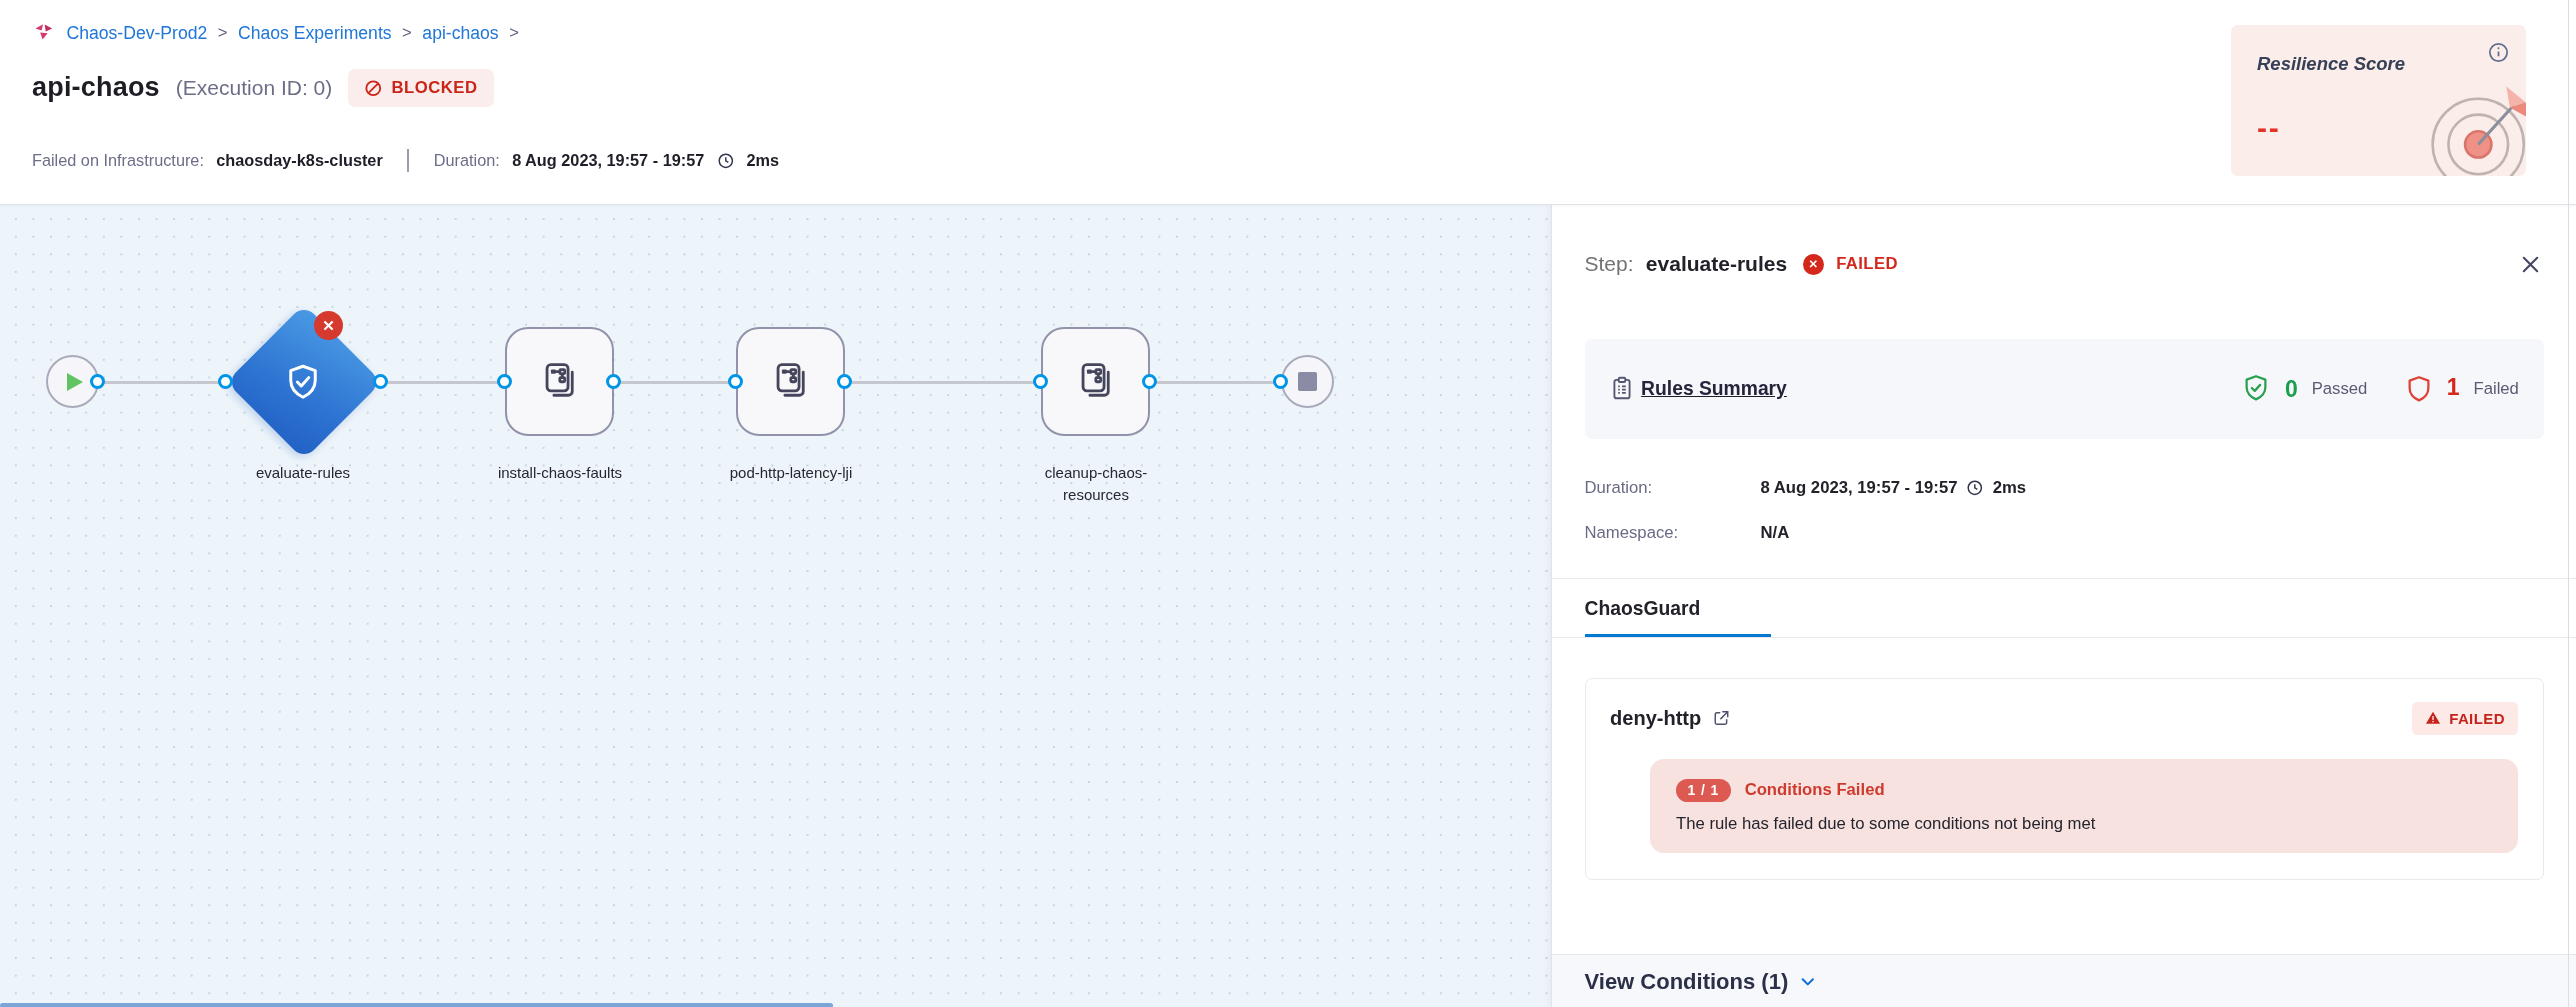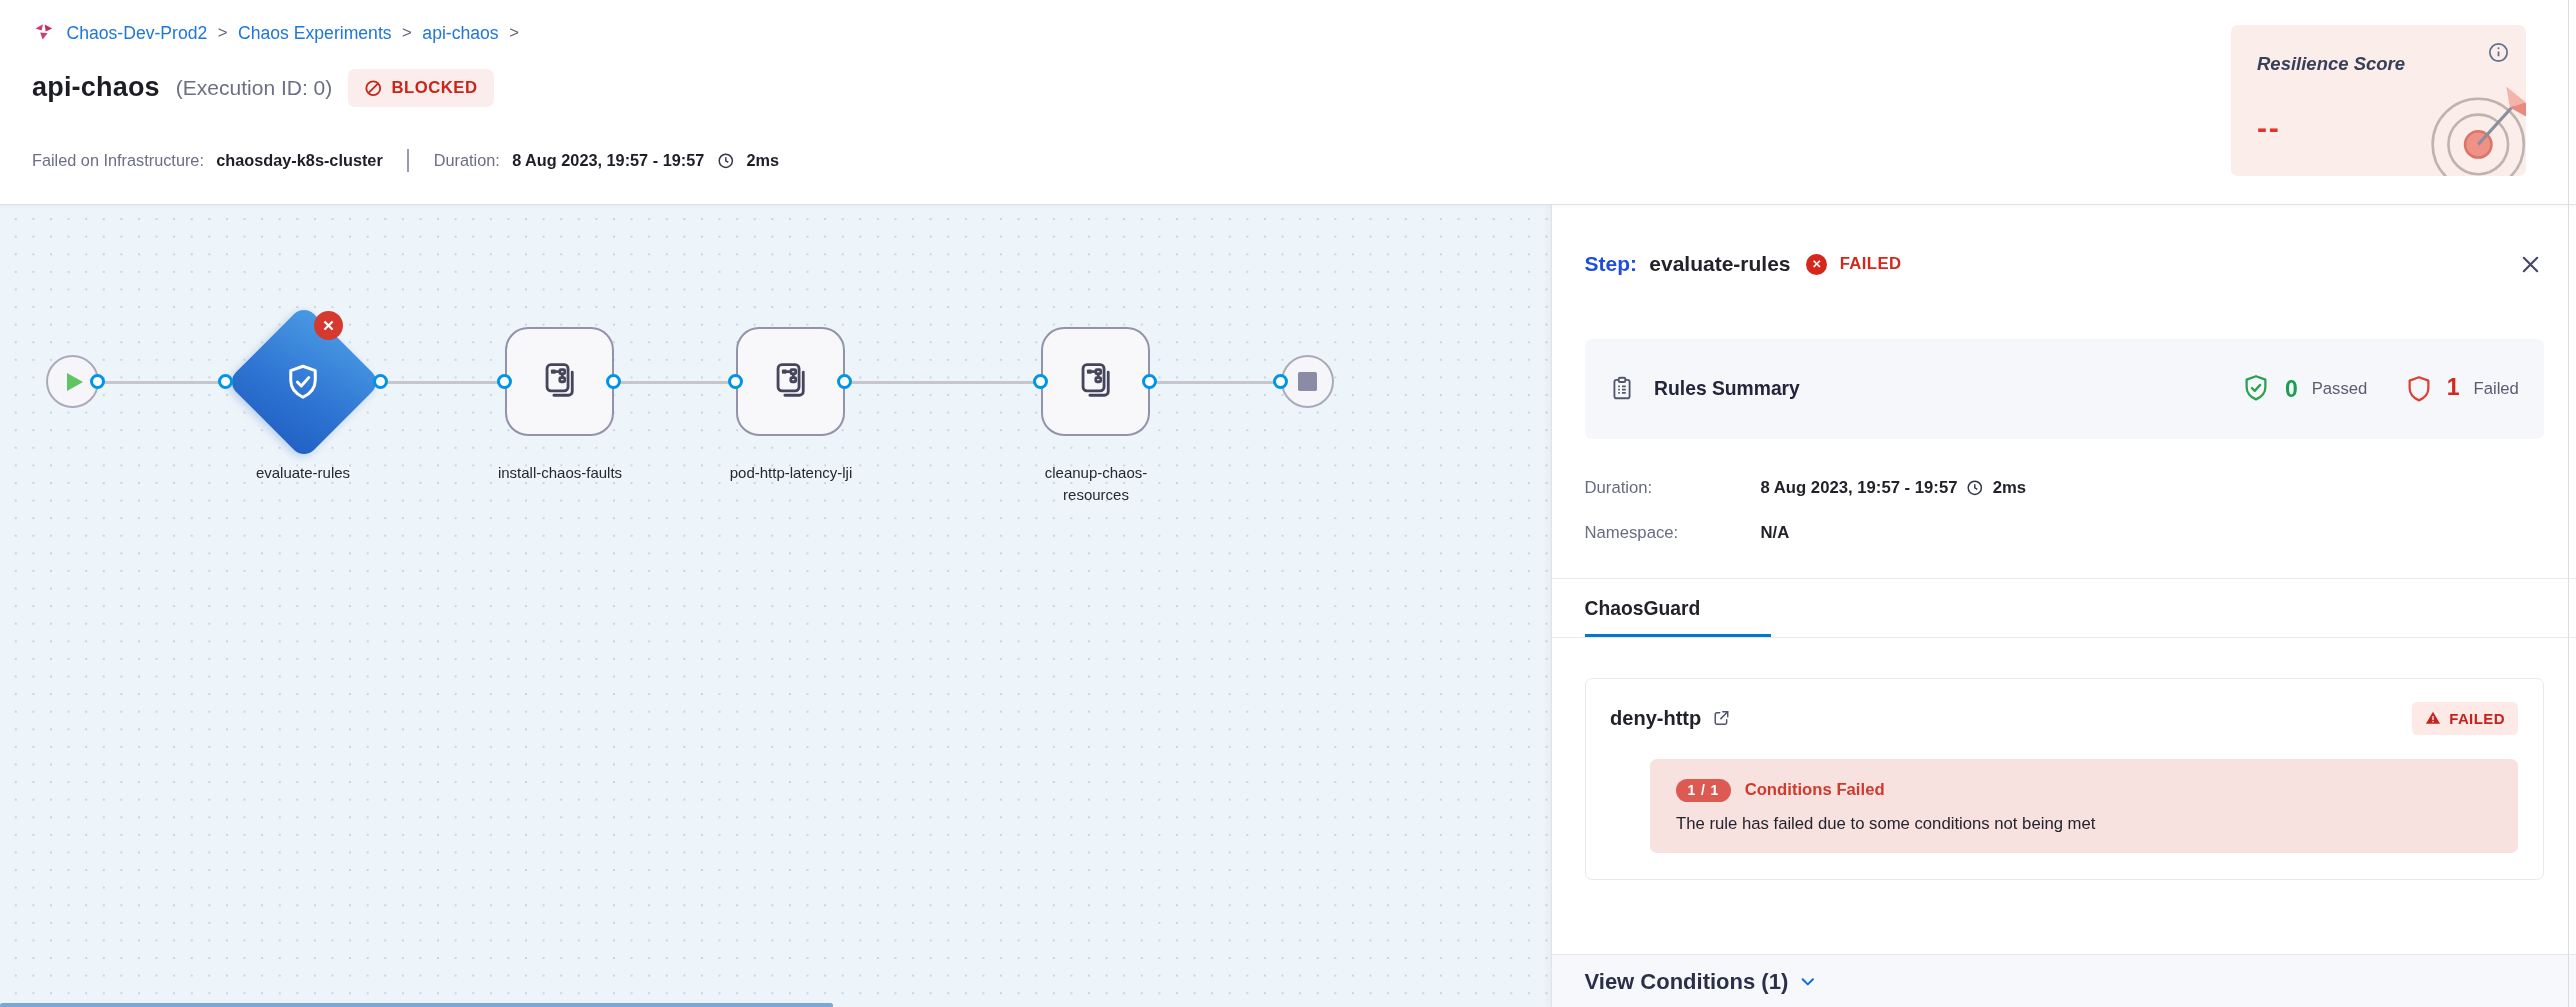--- a/index.html
+++ b/index.html
@@ -48,49 +48,49 @@
              box-shadow:0 3.5px 8.8px rgba(33,97,196,.25); cursor:pointer; }
   .diamond-icon { position:absolute; left:282px; top:156px; width:42px; height:42px; pointer-events:none; }
   .fail-dot { position:absolute; left:314px; top:106px; width:29px; height:29px; border-radius:50%; background:#d63a2e; display:flex; align-items:center; justify-content:center; color:#fff; font-size:15px; font-weight:700; }
   .fault-node { position:absolute; top:122px; width:109px; height:109px; background:#f8f7fa; border:2.6px solid #9193aa; border-radius:23px; display:flex; align-items:center; justify-content:center; cursor:pointer; }
   .node-label { position:absolute; top:257px; width:132px; text-align:center; font-size:15px; line-height:1.45; color:#27272f; }
   .canvas-hscroll { position:absolute; left:0; bottom:0; width:833px; height:5.3px; background:#7ba6d8; border-radius:2.6px; cursor:pointer; }
 
   
   .panel { position:relative; width:1025px; height:803px; background:#ffffff; border-left:0.9px solid #e2e3e9; box-shadow:-2.6px 0 7px rgba(40,41,61,.05); padding:0 32.5px; }
   .step-header { display:flex; align-items:center; gap:12.3px; padding-top:46px; }
-  .step-label { font-size:21px; color:#1d4ed8; font-weight:700; }
+  .step-label { font-size:21px; color:#737373; font-weight:400; }
   .step-name { font-size:21px; color:#22222a; font-weight:700; }
   .step-fail-icon { width:21px; height:21px; border-radius:50%; background:#d4281c; color:#fff; display:flex; align-items:center; justify-content:center; font-size:11.4px; font-weight:700; margin-left:3.5px; }
   .step-status { font-size:16.7px; font-weight:700; color:#d4281c; letter-spacing:0.4px; }
   .close-btn { margin-left:auto; cursor:pointer; width:26px; height:26px; display:flex; align-items:center; justify-content:center; }
 
   .rules-card { margin-top:62px; height:100px; background:#f6f7fa; border-radius:7px; display:flex; align-items:center; padding:0 24.6px; }
-  .rules-title-group { display:flex; align-items:center; gap:19px; }
+  .rules-title-group { display:flex; align-items:center; gap:6px;text-decoration:underline; }
   .rules-title { font-size:19.3px; font-weight:700; color:#24243a; }
   .rules-counts { margin-left:auto; display:flex; align-items:center; gap:14px; }
   .count-num-pass { font-size:23px; font-weight:700; color:#1c9e4e; }
   .count-num-fail { font-size:23px; font-weight:700; color:#d4281c; margin-left:23px; }
   .count-label { font-size:16.7px; color:#5a5b72; }
 
   .meta-block { margin-top:39px; display:flex; flex-direction:column; gap:24.6px; }
   .panel-meta-row { display:flex; align-items:center; font-size:16.7px; }
   .panel-meta-label { width:176px; color:#696b85; }
   .panel-meta-value { font-weight:700; color:#22222a; display:flex; align-items:center; gap:8.8px; }
 
   .panel-divider { margin:35px -32.5px 0; border-top:0.9px solid #e8e9ee; }
   .tabs { margin:0 -32.5px; padding:0 32.5px; border-bottom:0.9px solid #e8e9ee; }
   .tab-active { display:inline-block; width:186px; padding:19.3px 0 14px; font-size:19.3px; font-weight:700; color:#22222a; border-bottom:3.5px solid #0278d5; cursor:pointer; }
 
   .rule-card { margin-top:40px; border:1.8px solid #e9e9f0; border-radius:7px; padding:23px 24.6px 26px; }
   .rule-header { display:flex; align-items:center; }
   .rule-name { font-size:20px; font-weight:700; color:#22222a; margin-right:10.5px; cursor:pointer; }
   .rule-status-badge { margin-left:auto; display:flex; align-items:center; gap:8px; background:#fdeae7; border-radius:5.3px; padding:8px 13px; }
   .rule-status-badge span { font-size:15px; font-weight:700; color:#c7231d; letter-spacing:0.4px; }
-  .rule-alert { margin-top:24.6px; margin-left:40px; background:#f7e2e0; border-radius:7px; padding:19.3px 26px; }
+  .rule-alert { margin-top:24.6px; margin-left:40px; background:#f7e2e0; border-radius:14px; padding:19.3px 26px; }
   .alert-title-row { display:flex; align-items:center; gap:14px; }
   .ratio-pill { background:#dd5a52; color:#ffffff; font-size:14px; font-weight:700; border-radius:11.4px; padding:3.5px 11.4px; letter-spacing:0.9px; }
   .alert-title { font-size:16.7px; font-weight:700; color:#cf3a2d; }
   .alert-message { margin-top:12.3px; font-size:16.7px; color:#24242e; }
 
   .panel-footer { position:absolute; left:0; right:0; bottom:0; height:54px; background:#f6f8fb; border-top:0.9px solid #e7e8ed; display:flex; align-items:center; padding:0 32.5px; gap:10.5px; cursor:pointer; }
   .footer-label { font-size:22px; font-weight:700; color:#2c2f48; }
 </style>
 </head>
 <body>

